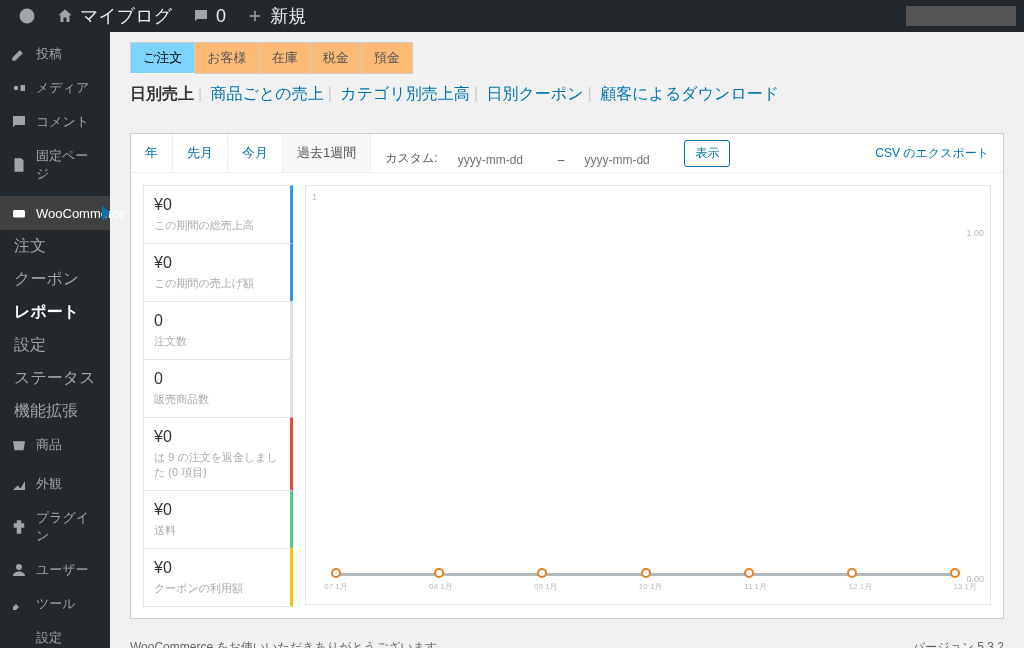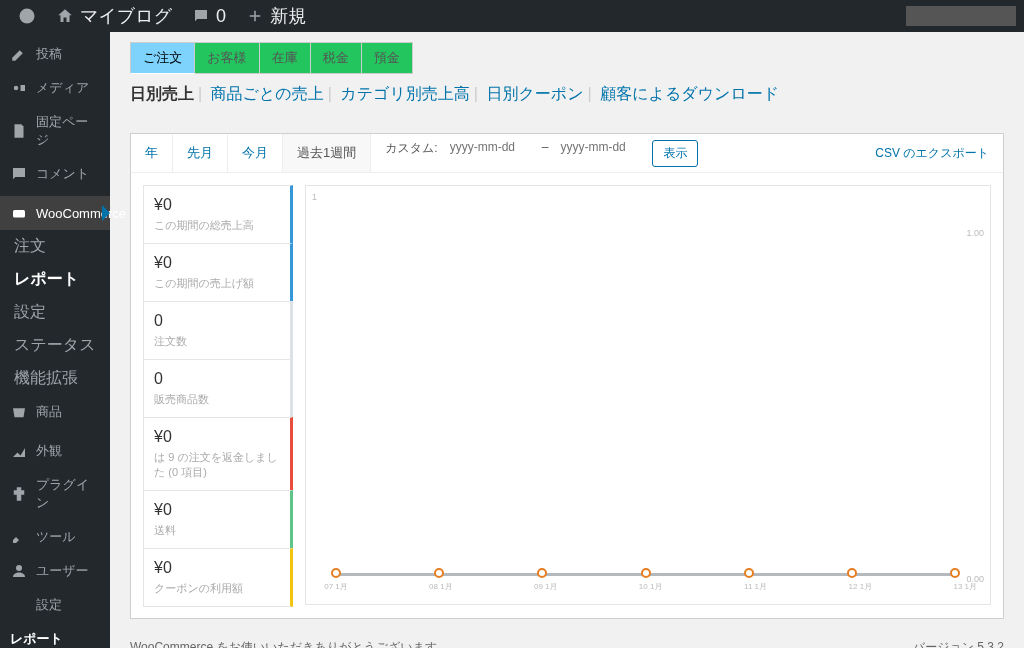--- a/index.html
+++ b/index.html
@@ -14,33 +14,33 @@
 .sidebar .item { display: flex; align-items: center; gap: 8px; padding: 8px 10px; cursor: pointer; }
 .sidebar .item.active { background: #404040; color: #fff; position: relative; }
 .sidebar .item.active::after { content: ''; position: absolute; right: -8px; top: 50%; transform: translateY(-50%); border: 8px solid transparent; border-left-color: #0073aa; }
 .sidebar .item.current { color: #fff; font-weight: 600; }
 .sidebar .subitem { padding: 6px 10px 6px 14px; font-size: 16px; color: #a0a5aa; cursor: pointer; }
 .sidebar .subitem.active { color: #fff; font-weight: 600; }
 .sidebar svg { width: 18px; height: 18px; fill: currentColor; flex-shrink: 0; }
 .sidebar .sep { height: 5px; }
 .content { flex: 1; padding: 10px 20px; }
 .tabs { display: flex; margin-bottom: 10px; }
-.tabs .tab { padding: 6px 12px; background: #22c55e; border: 1px solid #ccc; border-left: none; font-size: 13px; cursor: pointer; color: #555; }
+.tabs .tab { padding: 6px 12px; background: #fdba74; border: 1px solid #ccc; border-left: none; font-size: 13px; cursor: pointer; color: #555; }
 .tabs .tab:first-child { border-left: 1px solid #ccc; }
 .tabs .tab.active { background: #7dd3fc; border-bottom-color: #fff; color: #000; }
 .subnav { font-size: 16px; margin-bottom: 28px; }
 .subnav a { color: #0073aa; text-decoration: none; }
 .subnav .cur { color: #333; font-weight: 600; }
 .subnav .pipe { color: #ccc; padding: 0 4px; }
 .panel { background: #fff; border: 1px solid #ccd0d4; }
 .panel-head { display: flex; align-items: center; border-bottom: 1px solid #eee; }
 .range-tabs { display: flex; }
 .range-tab { padding: 10px 14px; font-size: 13px; color: #0073aa; cursor: pointer; border-right: 1px solid #eee; }
 .range-tab.active { background: #f8f8f8; color: #555; }
-.custom { display: flex; align-items: flex-start; gap: 12px; padding: 0 14px; font-size: 12px; color: #555; }
+.custom { display: flex; align-items: flex-end; gap: 20px; padding: 0 14px; font-size: 12px; color: #555; }
 .custom input { border: none; font-size: 12px; width: 80px; color: #888; }
 .custom .btn { border: 1px solid #0073aa; color: #0073aa; background: #fff; padding: 4px 10px; border-radius: 3px; font-size: 12px; cursor: pointer; }
 .export { margin-left: auto; padding: 0 14px; color: #0073aa; font-size: 12px; cursor: pointer; display: flex; align-items: center; gap: 4px; }
 .panel-body { display: flex; padding: 12px; gap: 12px; }
 .stats { width: 150px; display: flex; flex-direction: column; }
 .stat { border: 1px solid #e5e5e5; border-right: 3px solid; padding: 10px; margin-bottom: -1px; }
 .stat .val { font-size: 16px; color: #333; }
 .stat .lbl { font-size: 11px; color: #aaa; margin-top: 4px; }
 .chart { flex: 1; border: 1px solid #e5e5e5; position: relative; height: 420px; padding: 10px; }
 .chart .ytick { position: absolute; font-size: 9px; color: #bbb; }
@@ -92,38 +92,39 @@
       </div>
     <div class="item">
         <svg viewBox="0 0 24 24">
           <circle cx="8" cy="12" r="3"></circle>
           <path d="M14 8h6v8h-6z"></path>
         </svg>
         <span>メディア</span>
       </div>
     <div class="item">
         <svg viewBox="0 0 24 24">
+          <path d="M4 4h16v12H7l-3 3z"></path>
+        </svg>
+        <span>コメント</span>
+      </div>
+    <div class="item">
+        <svg viewBox="0 0 24 24">
           <path d="M6 3h9l3 3v15H6z"></path>
         </svg>
         <span>固定ページ</span>
-      </div>
-    <div class="item">
-        <svg viewBox="0 0 24 24">
-          <path d="M4 4h16v12H7l-3 3z"></path>
-        </svg>
-        <span>コメント</span>
       </div>
     <div class="sep"></div>
     <div class="item active">
         <svg viewBox="0 0 24 24">
           <rect x="4" y="8" width="16" height="10" rx="2"></rect>
         </svg>
         <span>WooCommerce</span>
       </div>
     <div class="subitem">注文</div>
+    <div class="subitem">クーポン</div>
     <div class="subitem active">レポート</div>
     <div class="subitem">設定</div>
     <div class="subitem">ステータス</div>
     <div class="subitem">機能拡張</div>
     <div class="item">
         <svg viewBox="0 0 24 24">
           <path d="M4 7h16l-2 12H6z"></path>
         </svg>
         <span>商品</span>
       </div>
@@ -135,30 +136,30 @@
         <span>外観</span>
       </div>
     <div class="item">
         <svg viewBox="0 0 24 24">
           <path d="M9 3v4H5v6h4v8h6v-8h4V7h-4V3z"></path>
         </svg>
         <span>プラグイン</span>
       </div>
     <div class="item">
         <svg viewBox="0 0 24 24">
-          <path d="M20 8l-8 8-4-4-4 4v4h4l12-12z"></path>
-        </svg>
-        <span>ツール</span>
-      </div>
-    <div class="item">
-        <svg viewBox="0 0 24 24">
           <circle cx="12" cy="8" r="4"></circle>
           <path d="M4 20c0-4 4-6 8-6s8 2 8 6z"></path>
         </svg>
         <span>ユーザー</span>
+      </div>
+    <div class="item">
+        <svg viewBox="0 0 24 24">
+          <path d="M20 8l-8 8-4-4-4 4v4h4l12-12z"></path>
+        </svg>
+        <span>ツール</span>
       </div>
     <div class="item">
         <svg viewBox="0 0 24 24">
           <path d="M4 6h12M4 12h16M4 18h10"></path>
         </svg>
         <span>設定</span>
       </div>
     <div class="item current">
         <span>レポート</span>
       </div>

